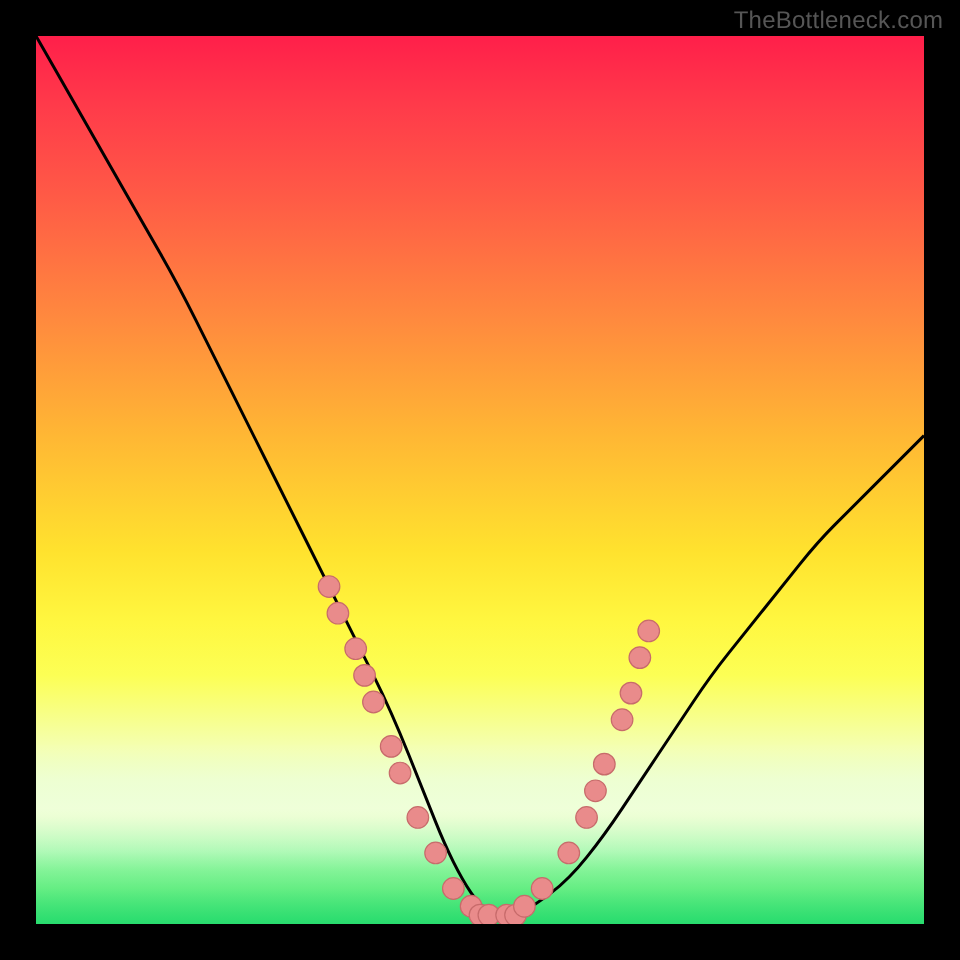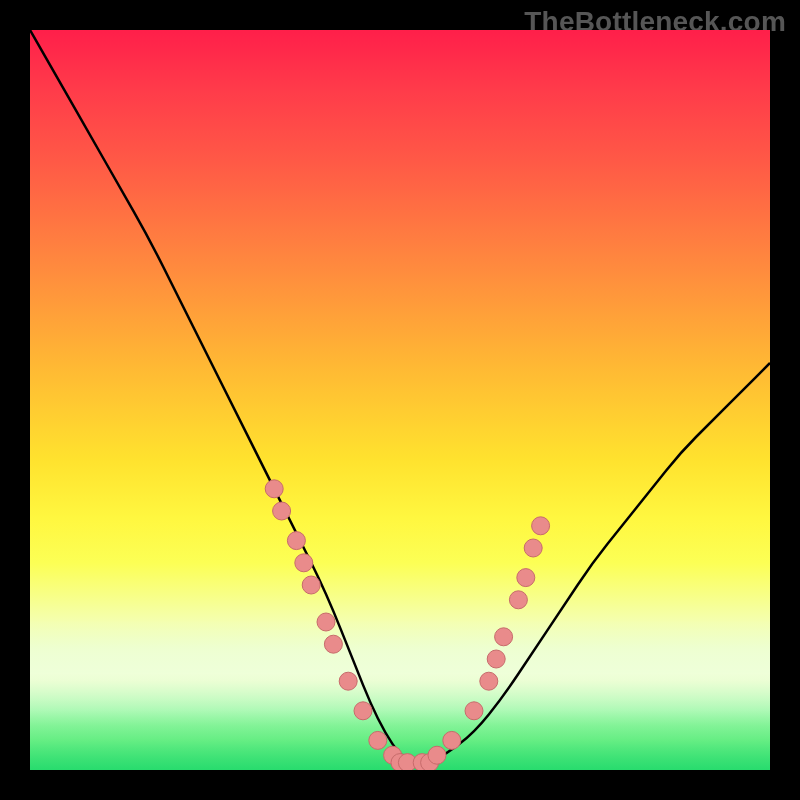--- a/index.html
+++ b/index.html
@@ -55,22 +55,22 @@
   .plot-area svg {
     position: absolute;
     left: 0;
     top: 0;
   }
   .watermark {
     position: absolute;
     top: 6px;
     right: 14px;
     color: #565656;
-    font-size: 28px;
-    font-weight: 700;
+    font-size: 20px;
+    font-weight: 400;
     letter-spacing: 0.2px;
   }
 </style>
 </head>
 <body>
 
 <div class="frame">
   <div class="watermark">TheBottleneck.com</div>
   <div class="plot-area">
     <div class="glow-bar"></div>

